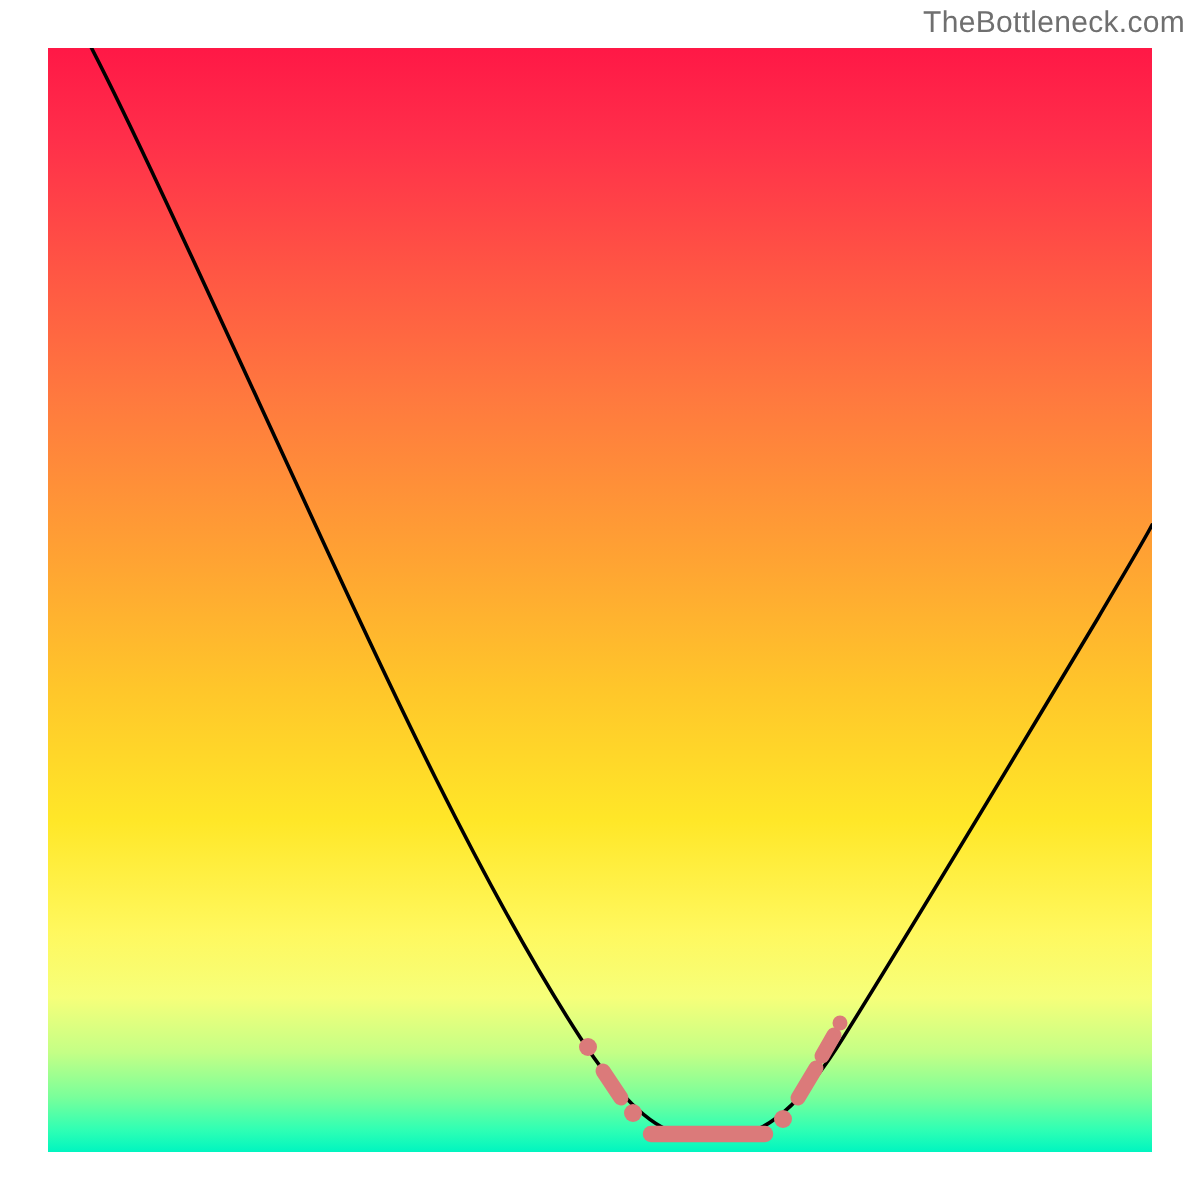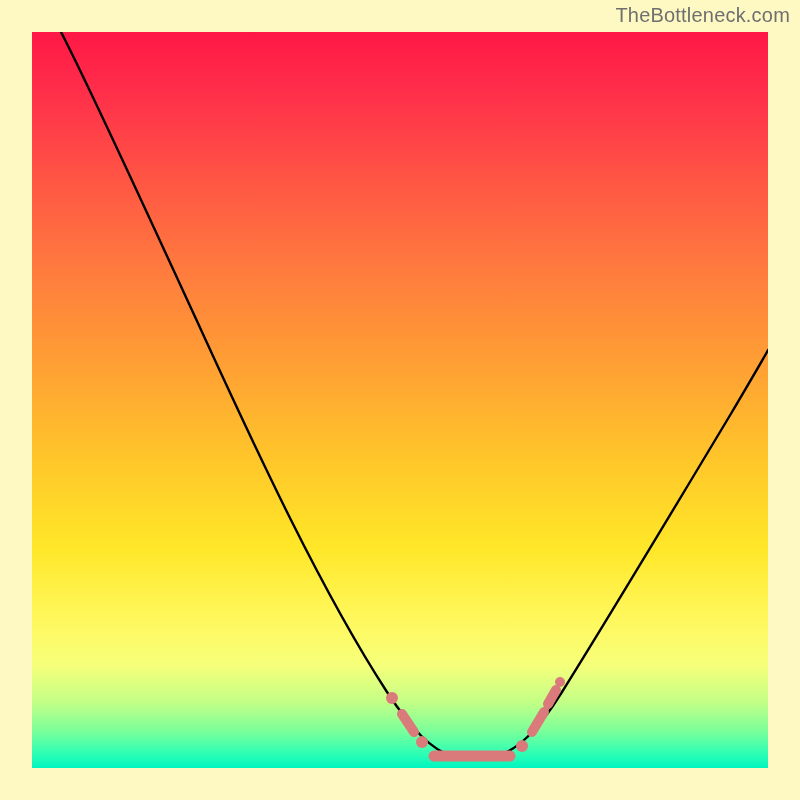--- a/index.html
+++ b/index.html
@@ -10,21 +10,21 @@
     background: #000;
     overflow: hidden;
     font-family: Arial, Helvetica, sans-serif;
   }
   .frame {
     position: absolute;
     left: 0;
     top: 0;
     width: 800px;
     height: 800px;
-    background: #fef9c3;
+    background: #ffffff;
   }
   .plot-area {
     position: absolute;
     left: 32px;
     top: 32px;
     width: 736px;
     height: 736px;
     
     background: linear-gradient(
       to bottom,

